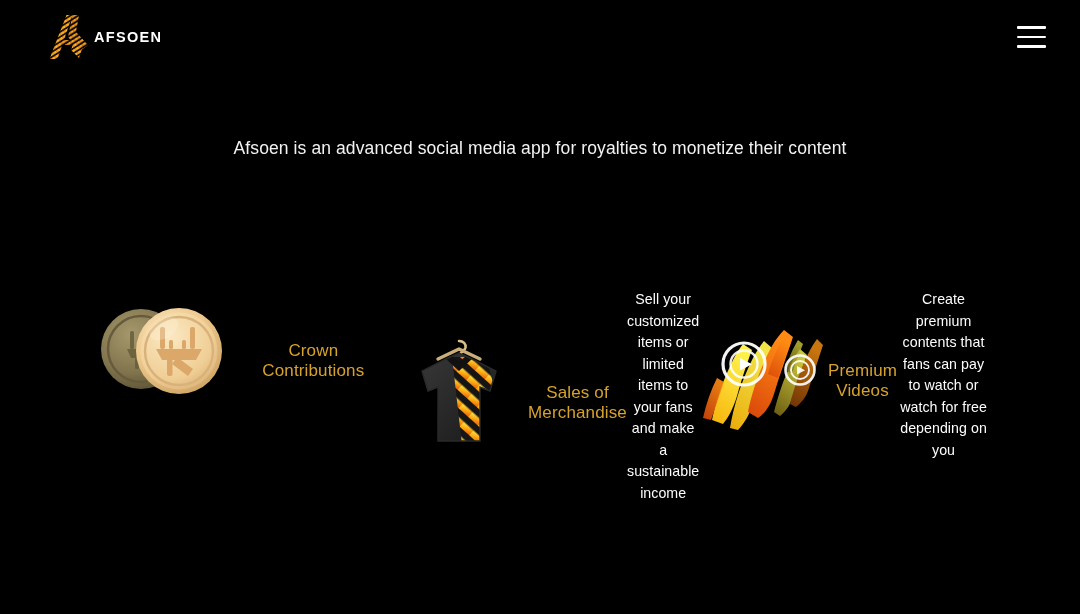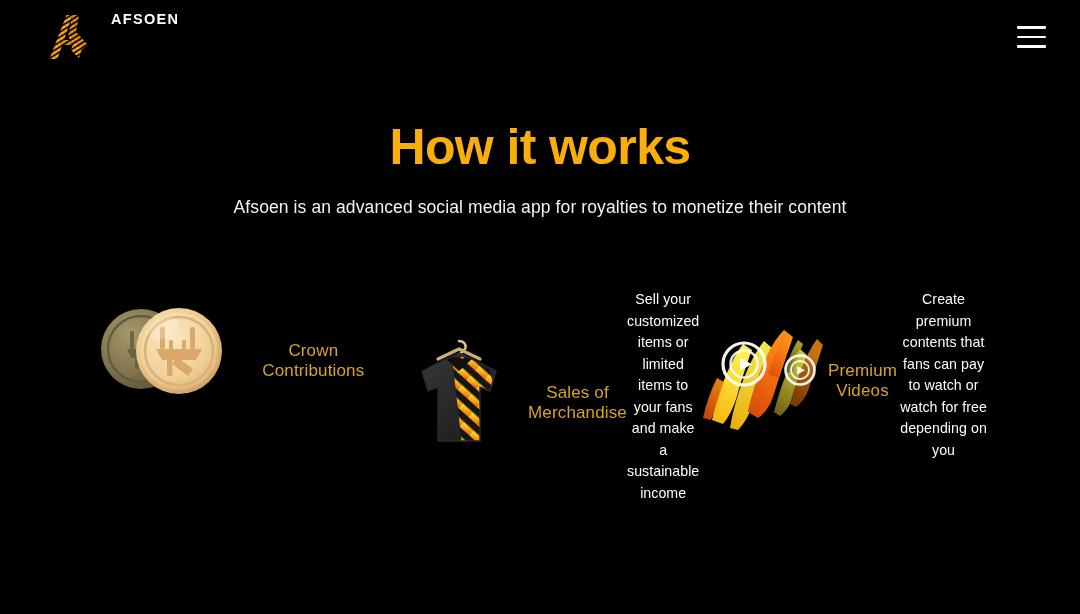--- a/index.html
+++ b/index.html
@@ -33,21 +33,22 @@
     height: 74px;
     display: flex;
     align-items: center;
     justify-content: space-between;
     padding: 0 34px 0 46px;
     background: #000000;
   }
 
   .brand {
     display: flex;
-    gap: 19px;
+    align-items: center;
+    gap: 2px;
     cursor: pointer;
   }
 
   .brand-mark {
     width: 46px;
     height: 50px;
     display: block;
     flex: 0 0 auto;
   }
 
@@ -195,21 +196,20 @@
     </a>
 
     <button class="menu-button" aria-label="Menu">
       <span class="bar"></span>
       <span class="bar"></span>
       <span class="bar"></span>
     </button>
   </header>
 
   <section class="hero">
-    <h1 class="hero-title">How it works</h1>
     <p class="hero-subtitle">Afsoen is an advanced social media app for royalties to monetize their content</p>
   </section>
 
   <section class="cards">
 
     <article class="card">
       <div class="card-figure">
         <svg width="138" height="126" viewBox="0 0 138 126" aria-hidden="true">
           <defs>
             <radialGradient id="coinBack" cx="38%" cy="32%" r="78%">

